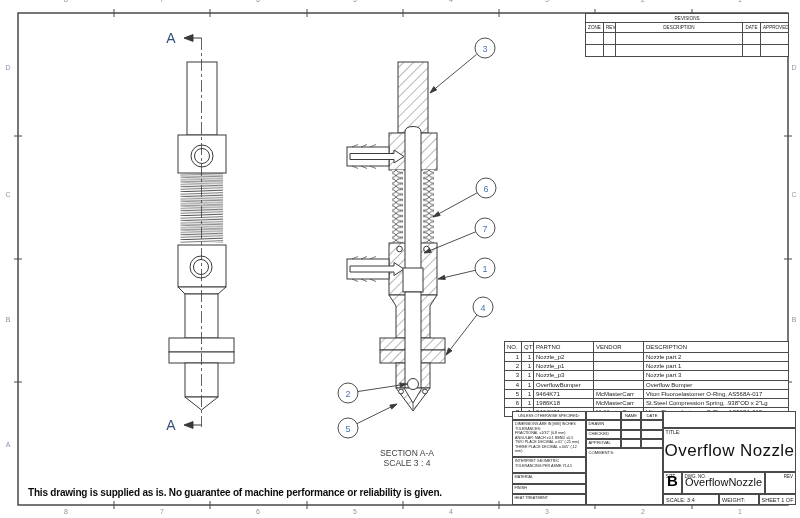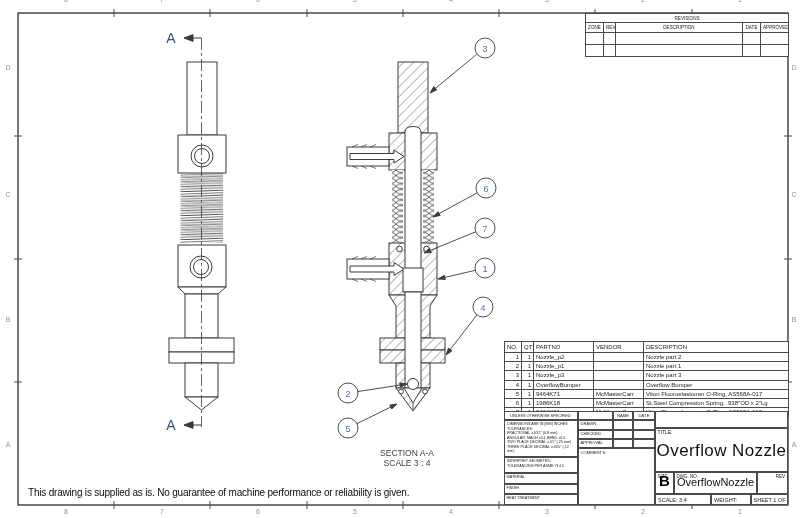--- a/index.html
+++ b/index.html
@@ -1,39 +1,39 @@
 <!DOCTYPE html>
 <html><head>
 <meta charset="utf-8">
 <style>
   html,body{margin:0;padding:0;background:#fff;}
   #sheet{position:relative;width:800px;height:518px;background:#ffffff;overflow:hidden;
          font-family:"Liberation Sans",sans-serif;color:#1c1c1c;}
   svg{position:absolute;left:0;top:0;}
-  .abs{position:absolute;box-sizing:border-box;}
+  .abs{position:absolute;box-sizing:border-box;margin-left:8px;}
   
   table{border-collapse:collapse;table-layout:fixed;position:absolute;background:#fff;}
   td,th{border:0.8px solid #4a4a4a;padding:0 2px;overflow:hidden;white-space:nowrap;
         font-weight:normal;color:#1c1c1c;}
   #bom{left:504px;top:341px;width:284px;font-size:6px;}
   #bom th{height:10px;text-align:left;}
   #bom td{height:8.2px;}
   #bom .num{text-align:right;}
   #rev-table{left:585px;top:13px;width:203px;font-size:4.6px;}
   #rev-table .rtitle{height:8px;text-align:center;}
   #rev-table th{height:9px;text-align:center;}
   #rev-table td{height:11px;}
   
   .tb{border:0.7px solid #4a4a4a;background:#fff;font-size:4.2px;line-height:5px;
       color:#222;overflow:hidden;}
   .lbl{position:absolute;left:1.5px;top:1px;font-size:4.2px;}
   .tol{font-size:3.7px;line-height:4.5px;padding:1px 0 0 2px;}
   .big-title{display:flex;align-items:center;justify-content:center;height:100%;
              font-size:17px;letter-spacing:0.4px;color:#111;}
-  .disclaimer{position:absolute;left:28px;top:487px;font-size:10px;font-weight:normal;
+  .disclaimer{position:absolute;left:28px;top:487px;font-size:10px;font-weight:bold;
               letter-spacing:-0.2px;color:#0d0d0d;}
 </style>
 </head>
 <body>
 
 <div id="sheet">
 
 <svg width="800" height="518" viewBox="0 0 800 518">
   <defs>
     <pattern id="hatch" patternUnits="userSpaceOnUse" width="7" height="7" patternTransform="rotate(45)">

